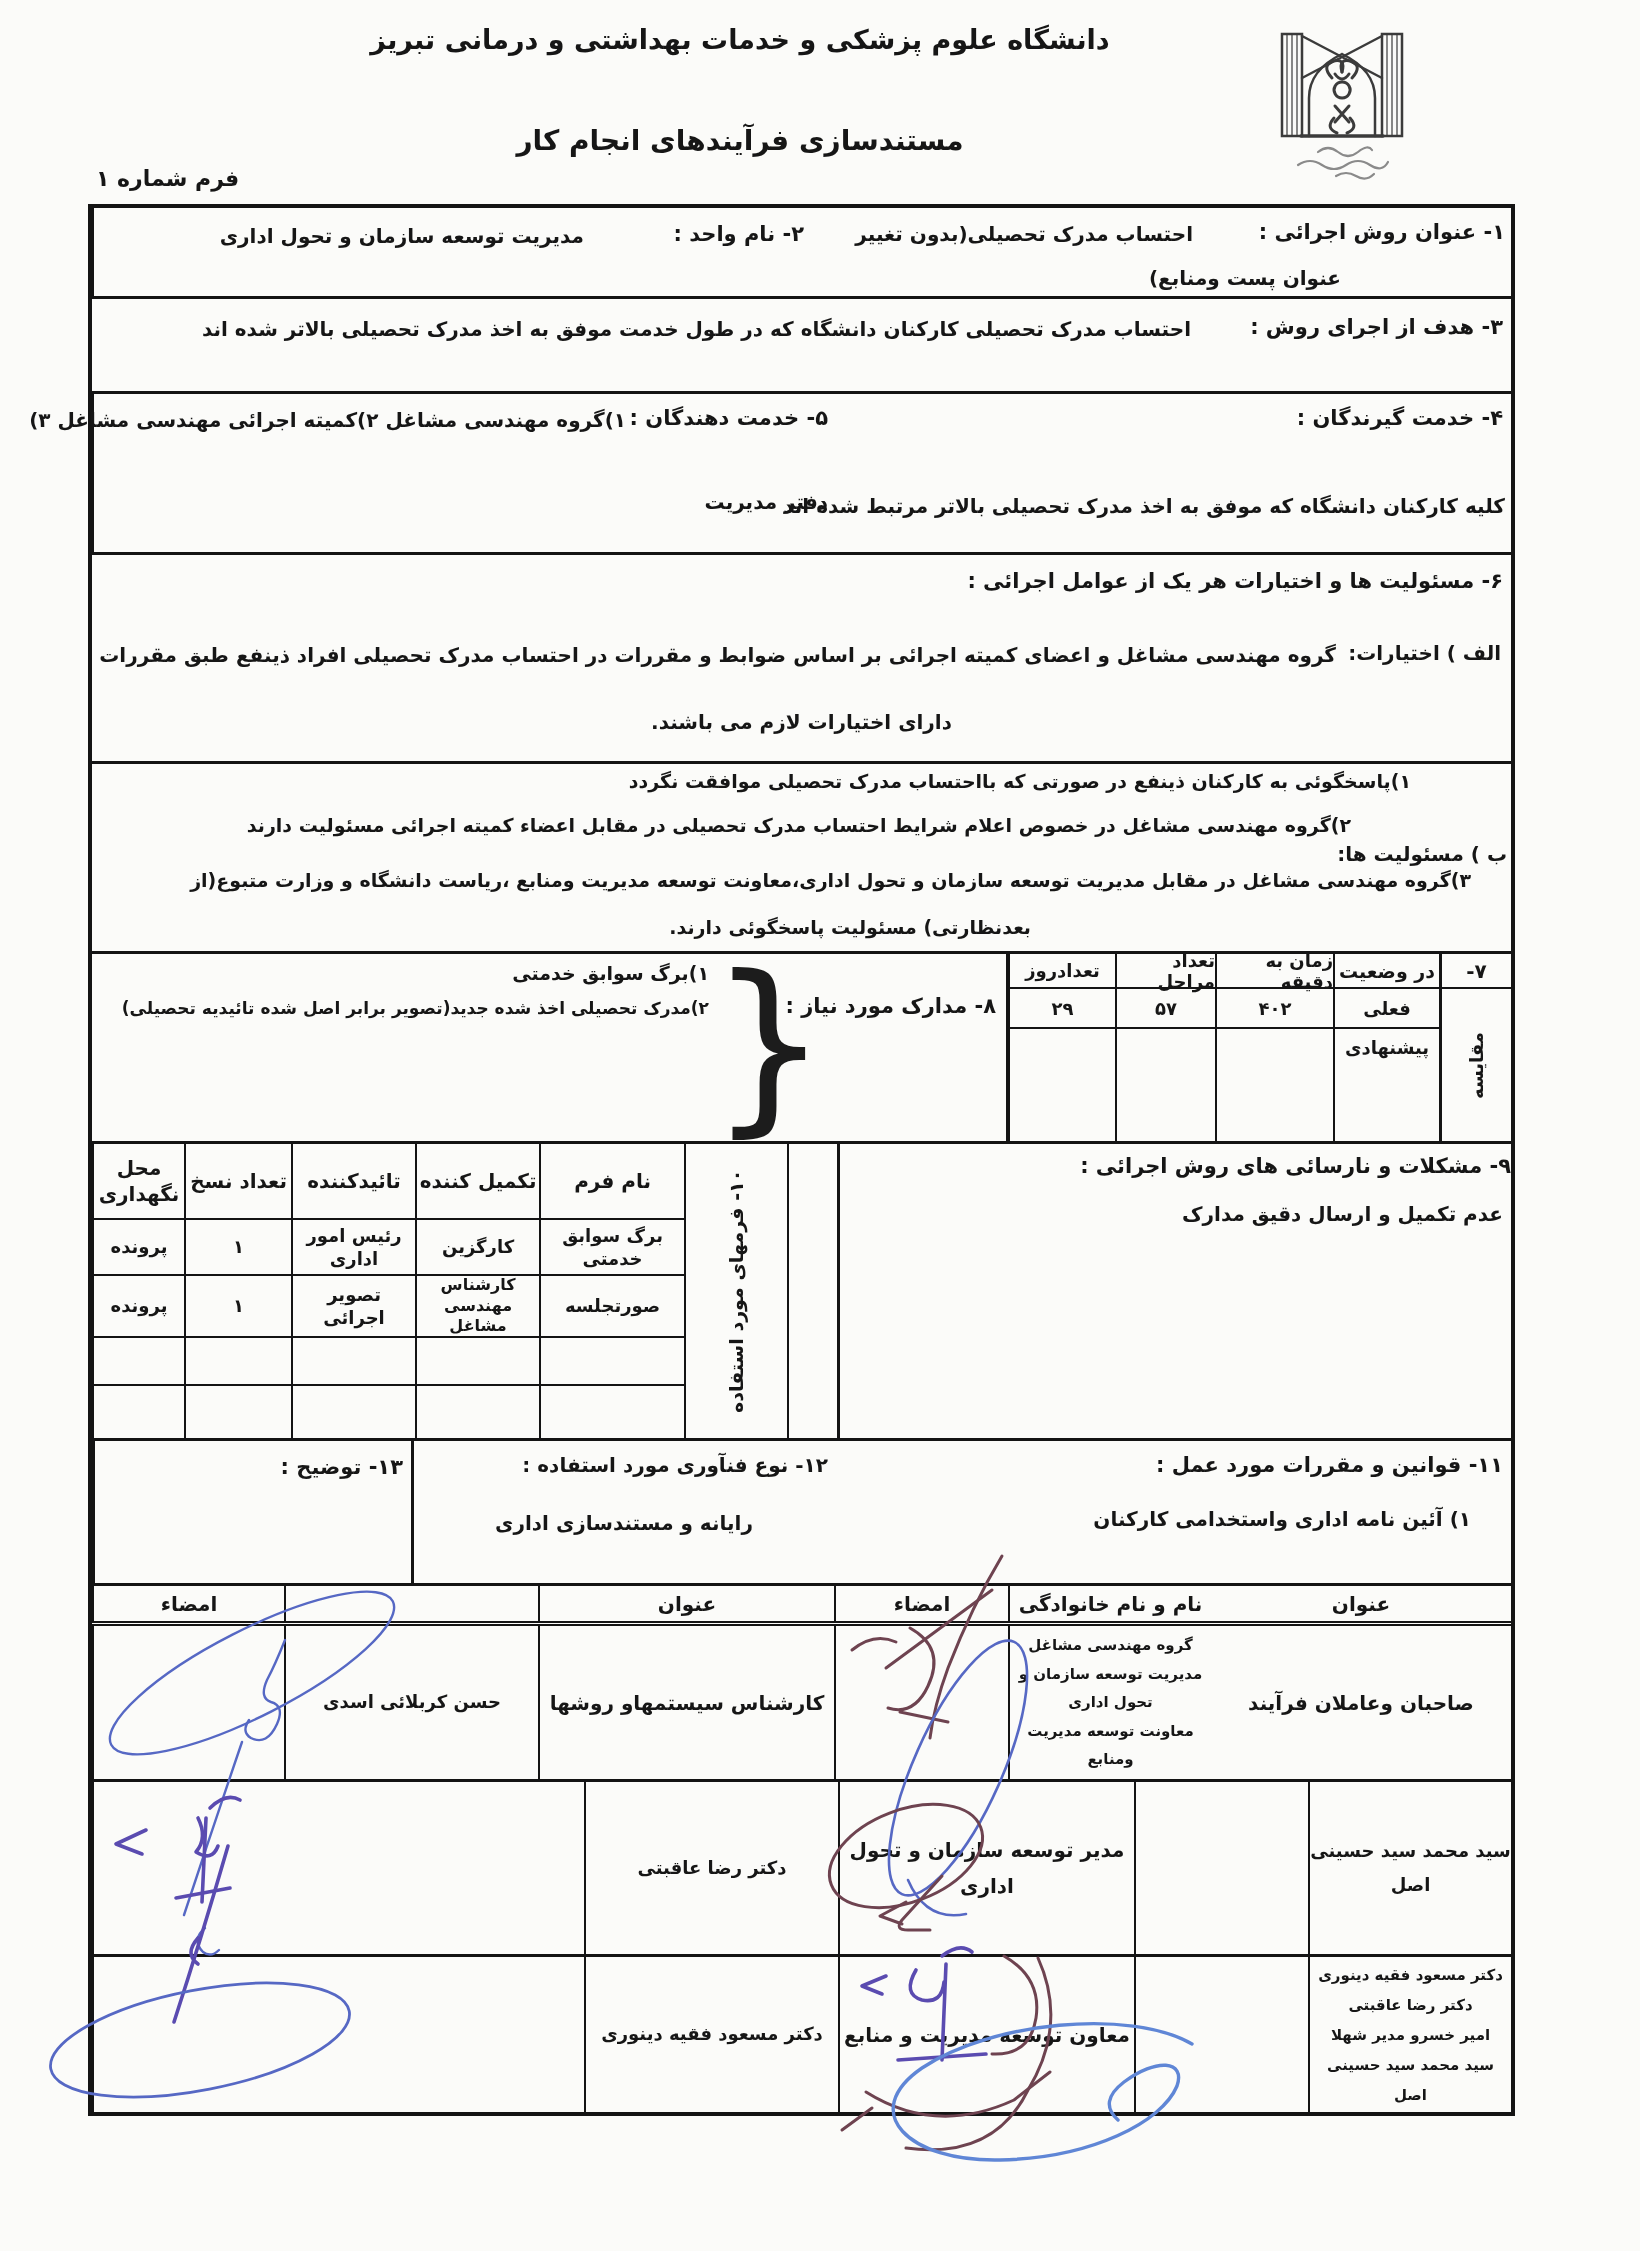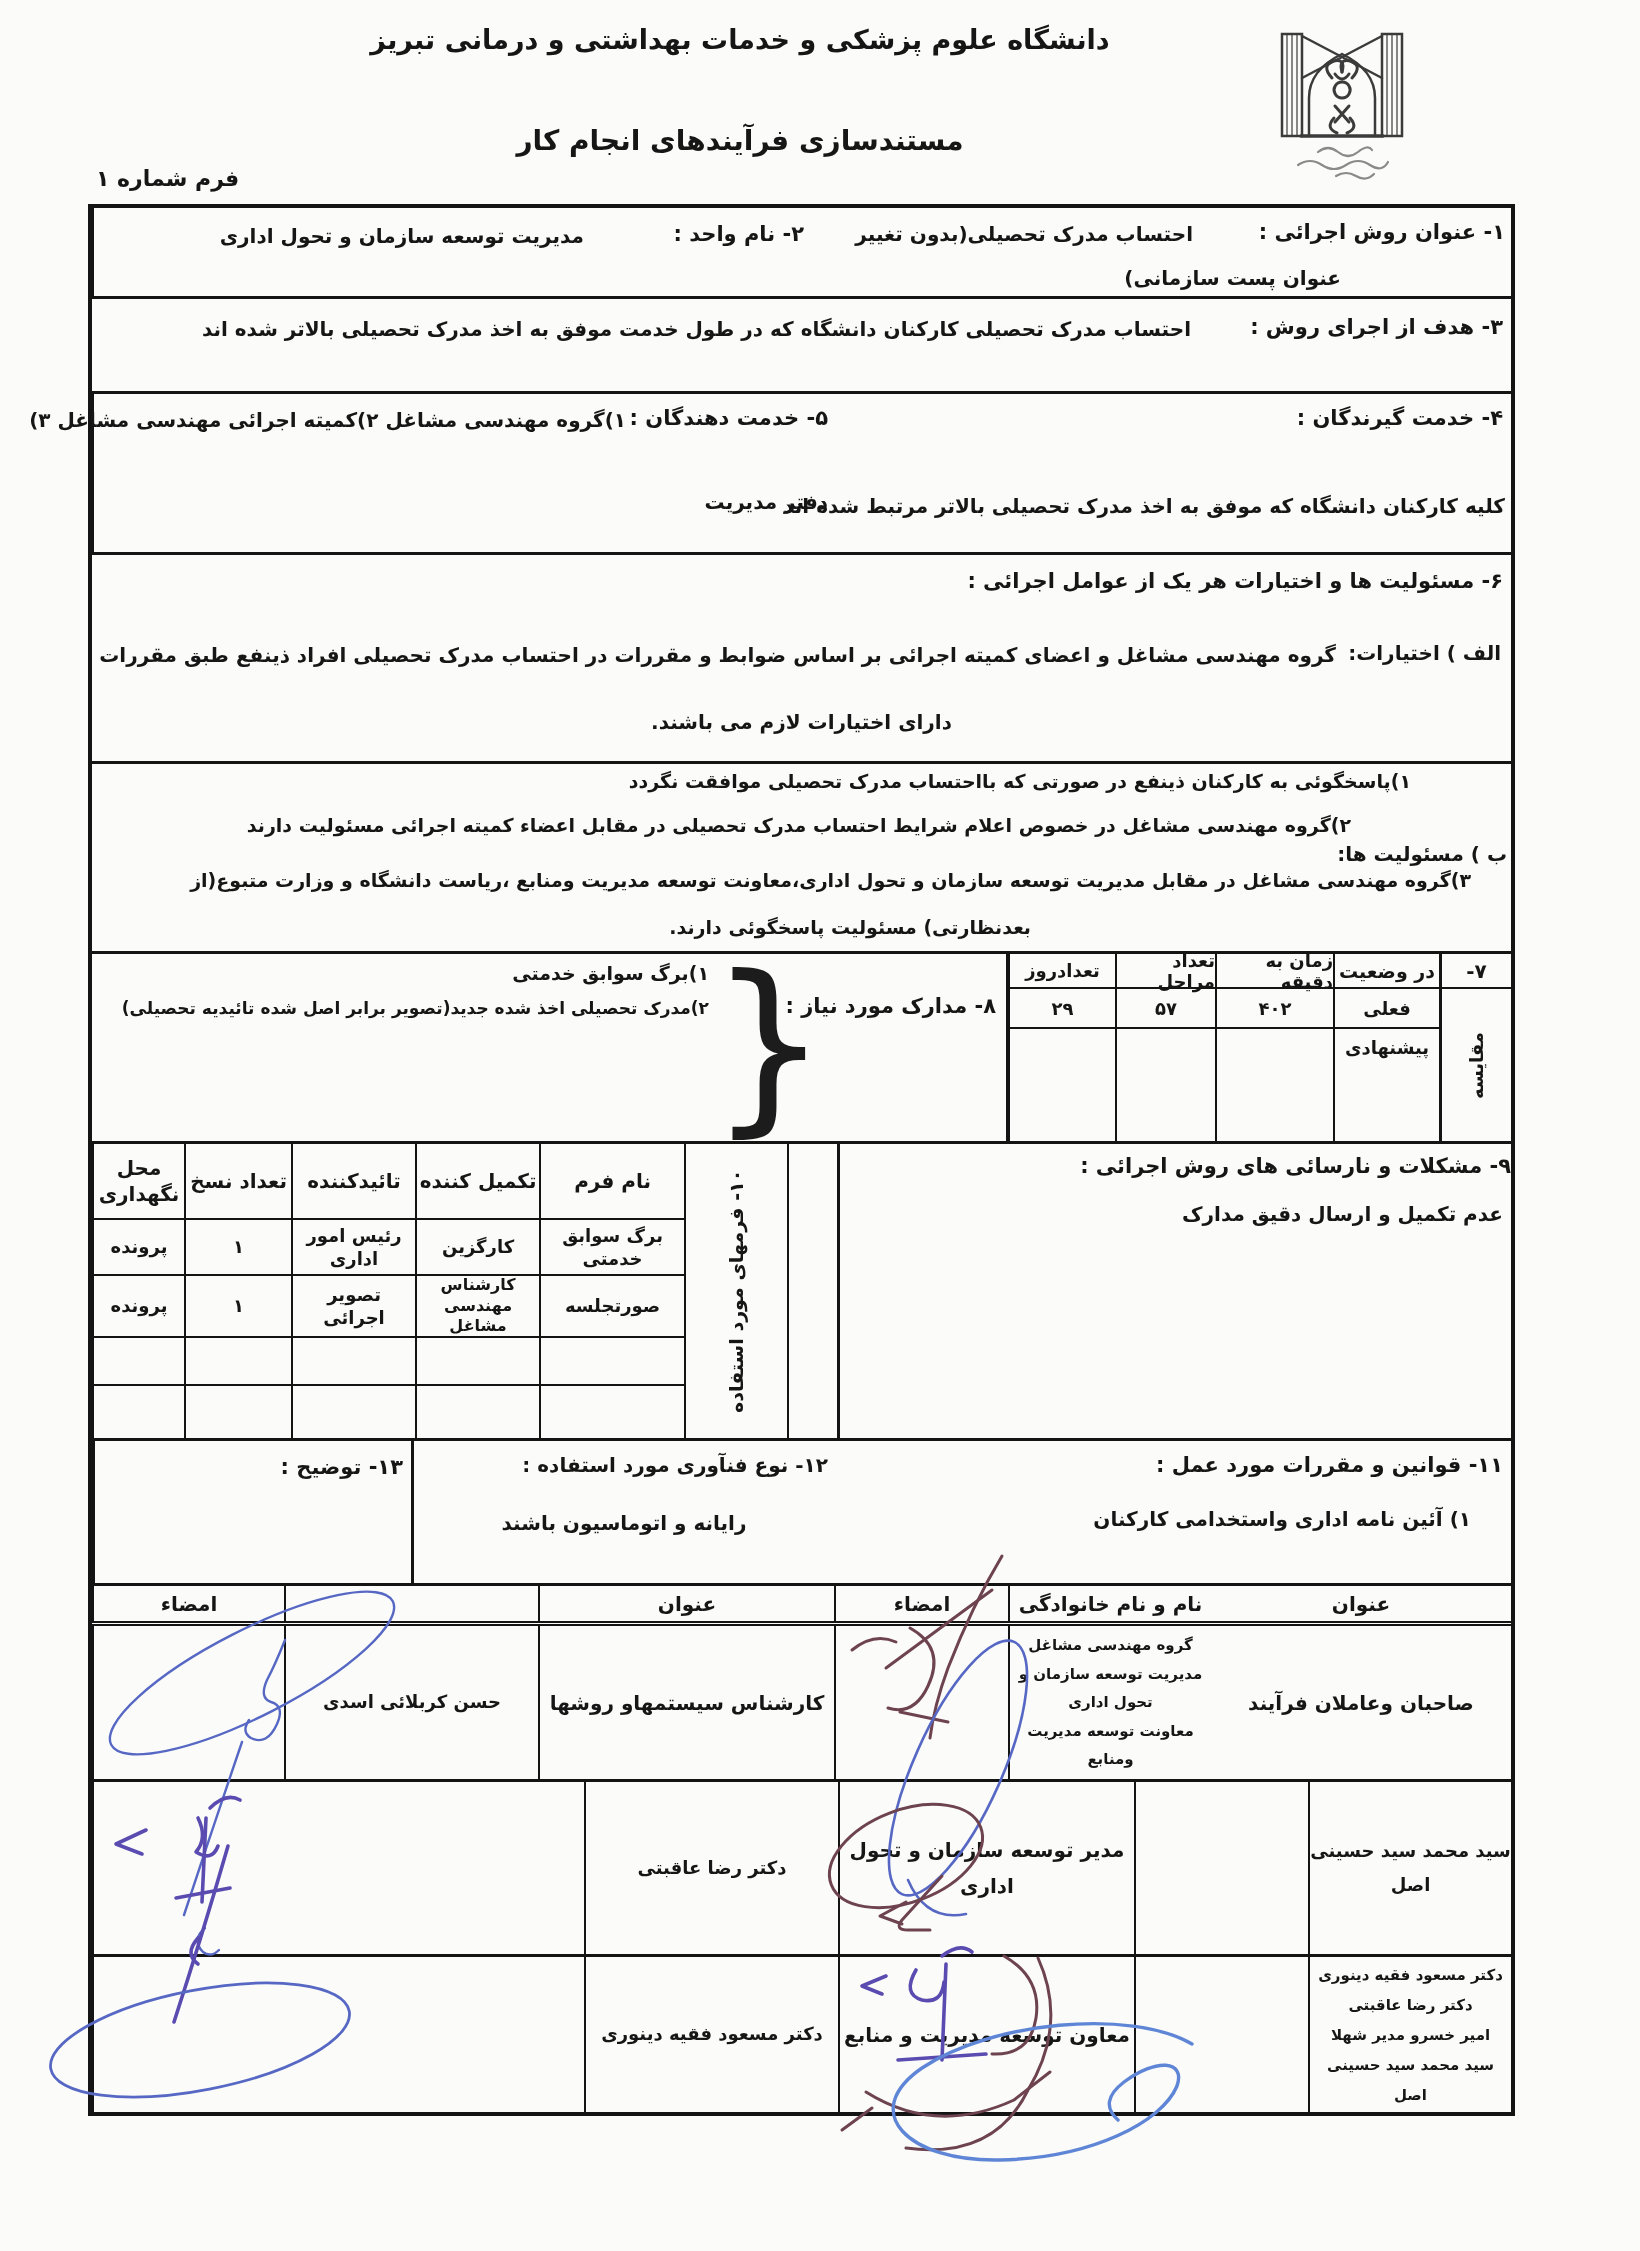--- a/index.html
+++ b/index.html
@@ -105,21 +105,21 @@
       <path d="M64 156 q 10 -6 20 0 t 18 -2"></path>
     </g>
   </svg>
 
   <div class="doc-table">
 
     <div class="row r1">
       <div class="cell" style="width:677px;">
         <span class="abs lbl" style="right:6px;top:12px;">۱- عنوان روش اجرائی :</span>
         <span class="abs val" style="right:318px;top:14px;">احتساب مدرک تحصیلی(بدون تغییر</span>
-        <span class="abs val" style="right:170px;top:58px;">عنوان پست سازمانی)</span>
+        <span class="abs val" style="right:170px;top:58px;">عنوان پست ومنابع)</span>
       </div>
       <div class="cell vline" style="flex:1;">
         <span class="abs lbl" style="right:30px;top:14px;">۲- نام واحد :</span>
         <span class="abs val" style="right:250px;top:16px;">مدیریت توسعه سازمان و تحول اداری</span>
       </div>
     </div>
 
     <div class="row r2">
       <div class="cell" style="width:100%;">
         <span class="abs lbl" style="right:8px;top:16px;">۳- هدف از اجرای روش :</span>
@@ -232,21 +232,21 @@
       </div>
     </div>
 
     <div class="row r8">
       <div class="cell" style="width:677px;">
         <span class="abs lbl" style="right:8px;top:12px;">۱۱- قوانین و مقررات مورد عمل :</span>
         <span class="abs val" style="right:40px;top:66px;">۱) آئین نامه اداری واستخدامی کارکنان</span>
       </div>
       <div class="cell vline" style="width:423px;border-left-width:3px;">
         <span class="abs lbl" style="right:6px;top:12px;font-size:20px;">۱۲- نوع فنآوری مورد استفاده :</span>
-        <div class="abs val center" style="right:0;left:0;top:70px;">رایانه و اتوماسیون باشند</div>
+        <div class="abs val center" style="right:0;left:0;top:70px;">رایانه و مستندسازی اداری</div>
       </div>
       <div class="cell vline" style="flex:1;border-left-width:3px;">
         <span class="abs lbl" style="right:8px;top:14px;">۱۳- توضیح :</span>
       </div>
     </div>
 
     <div class="row r9">
       <div class="cell sigcell hcell c-t-r">عنوان</div>
       <div class="cell sigcell hcell vline c-n-r">نام و نام خانوادگی</div>
       <div class="cell sigcell hcell vline c-s-r">امضاء</div>

